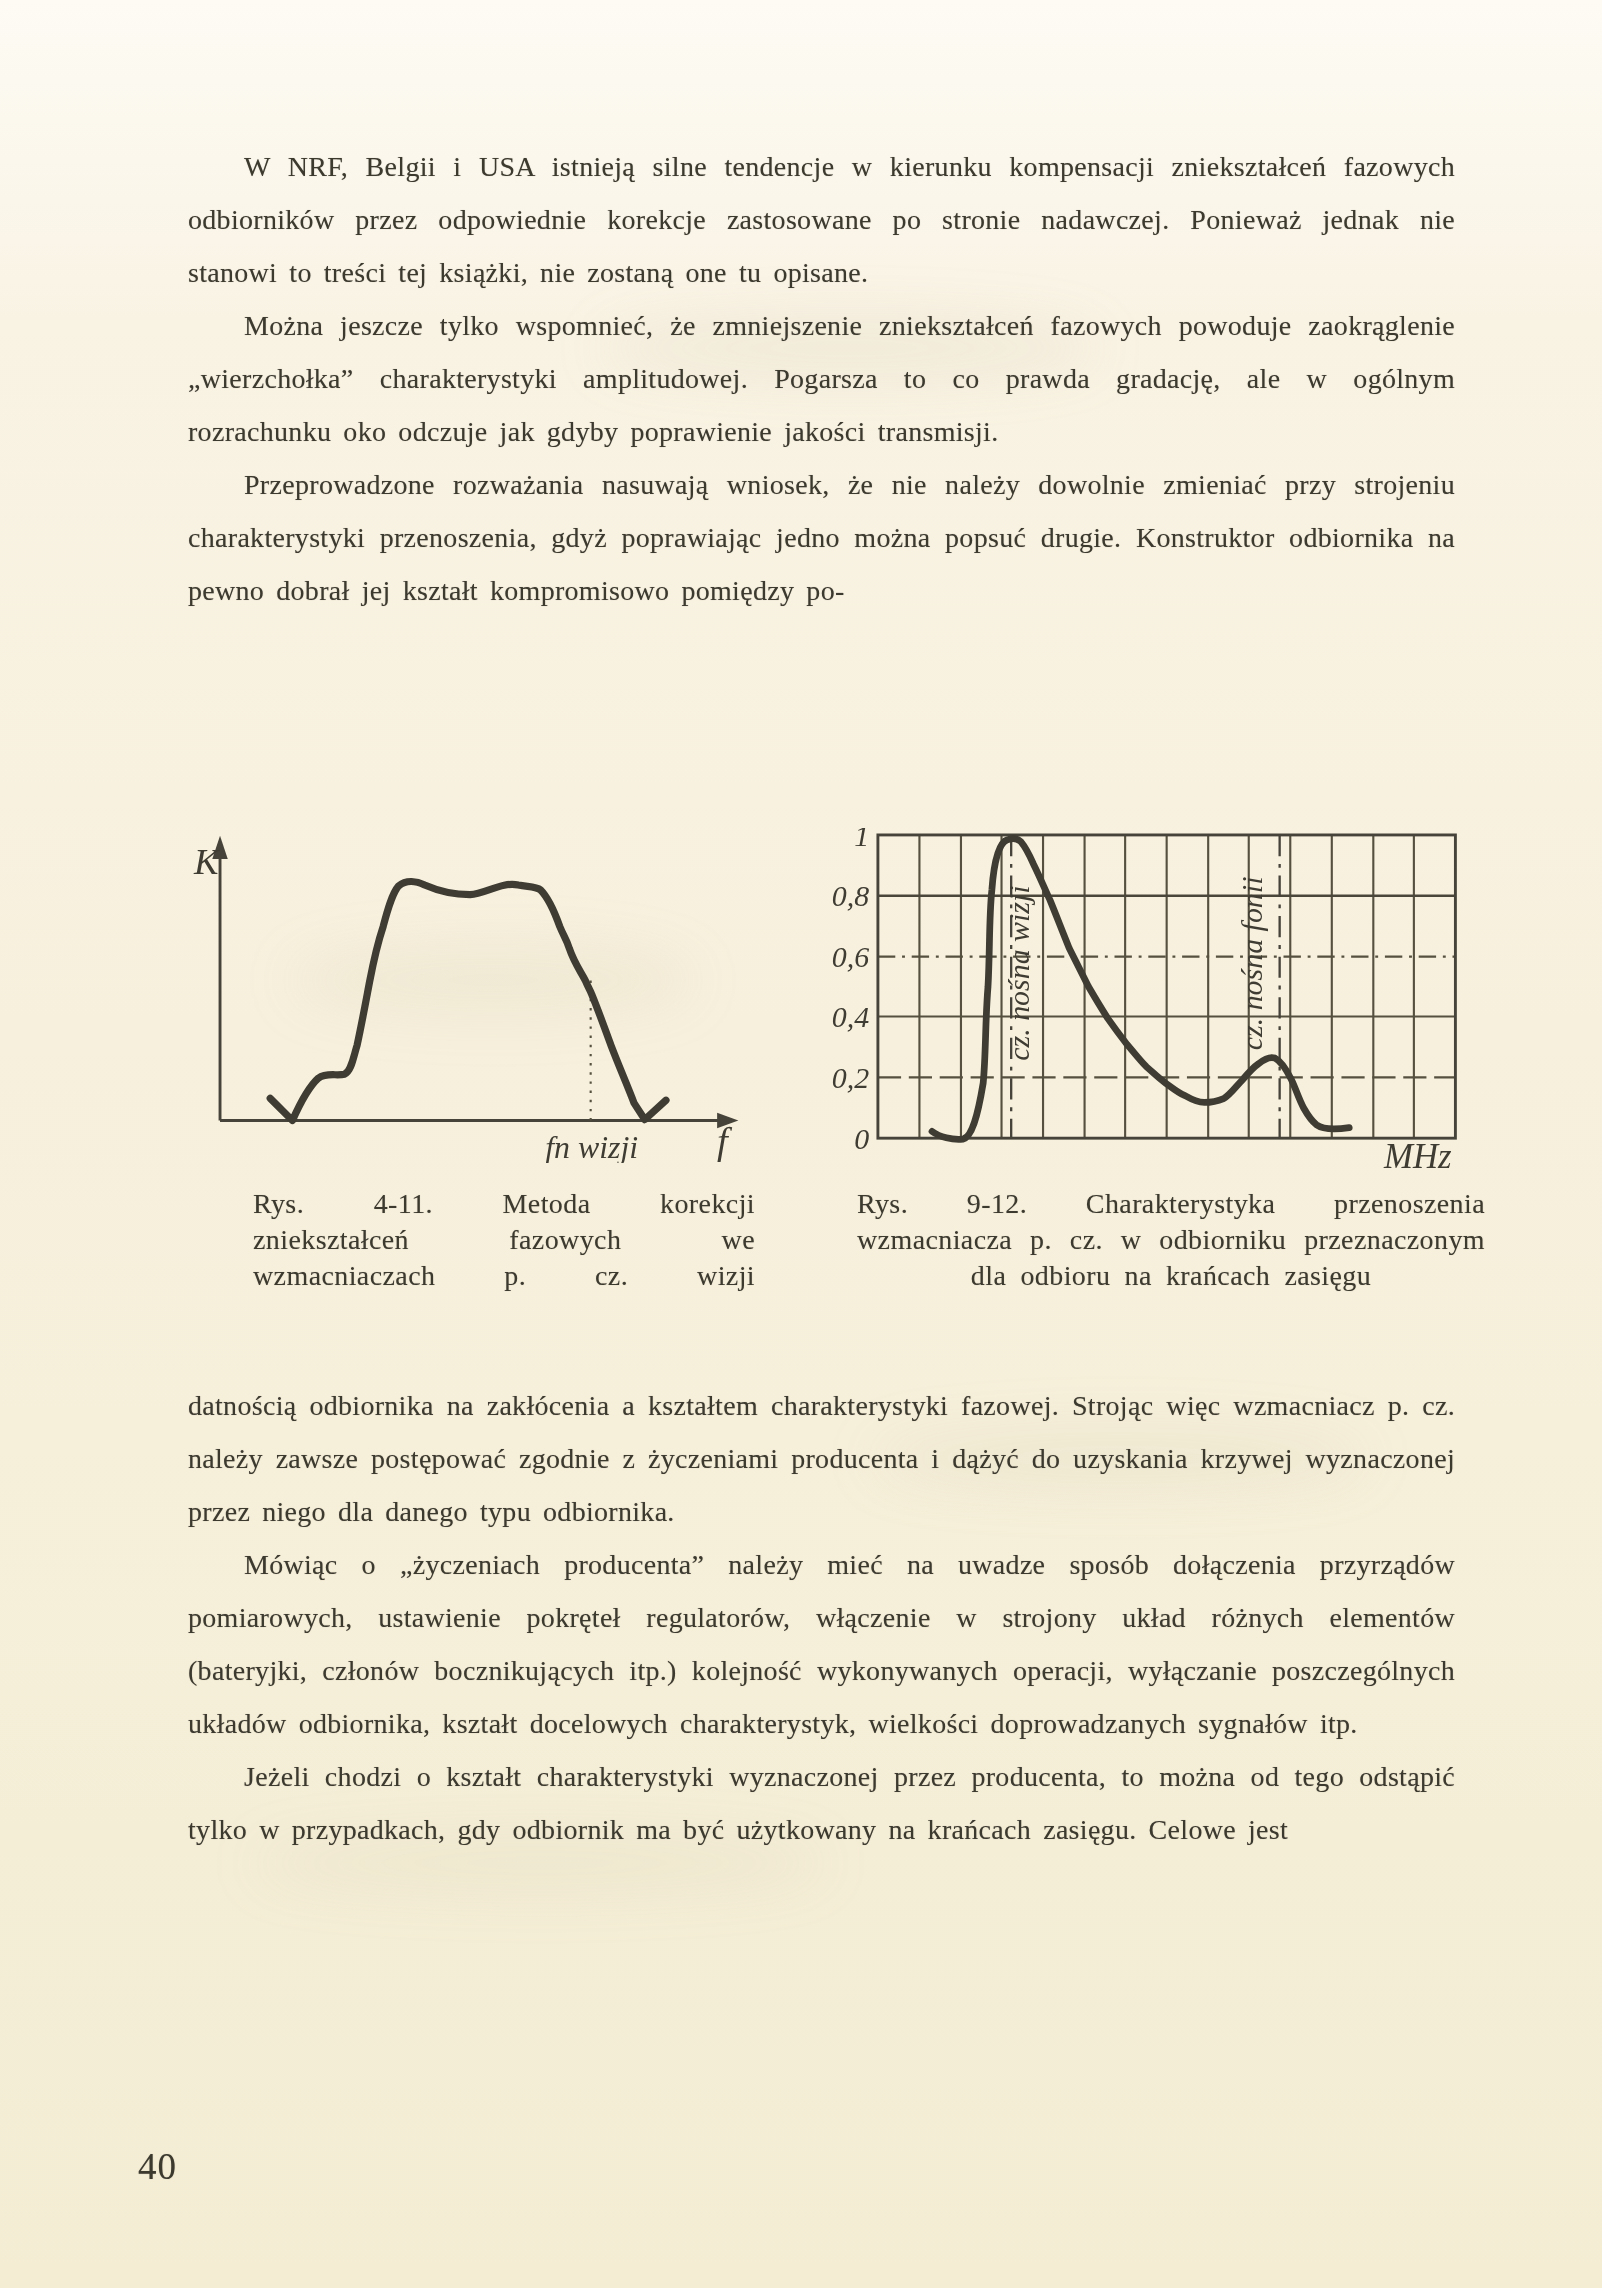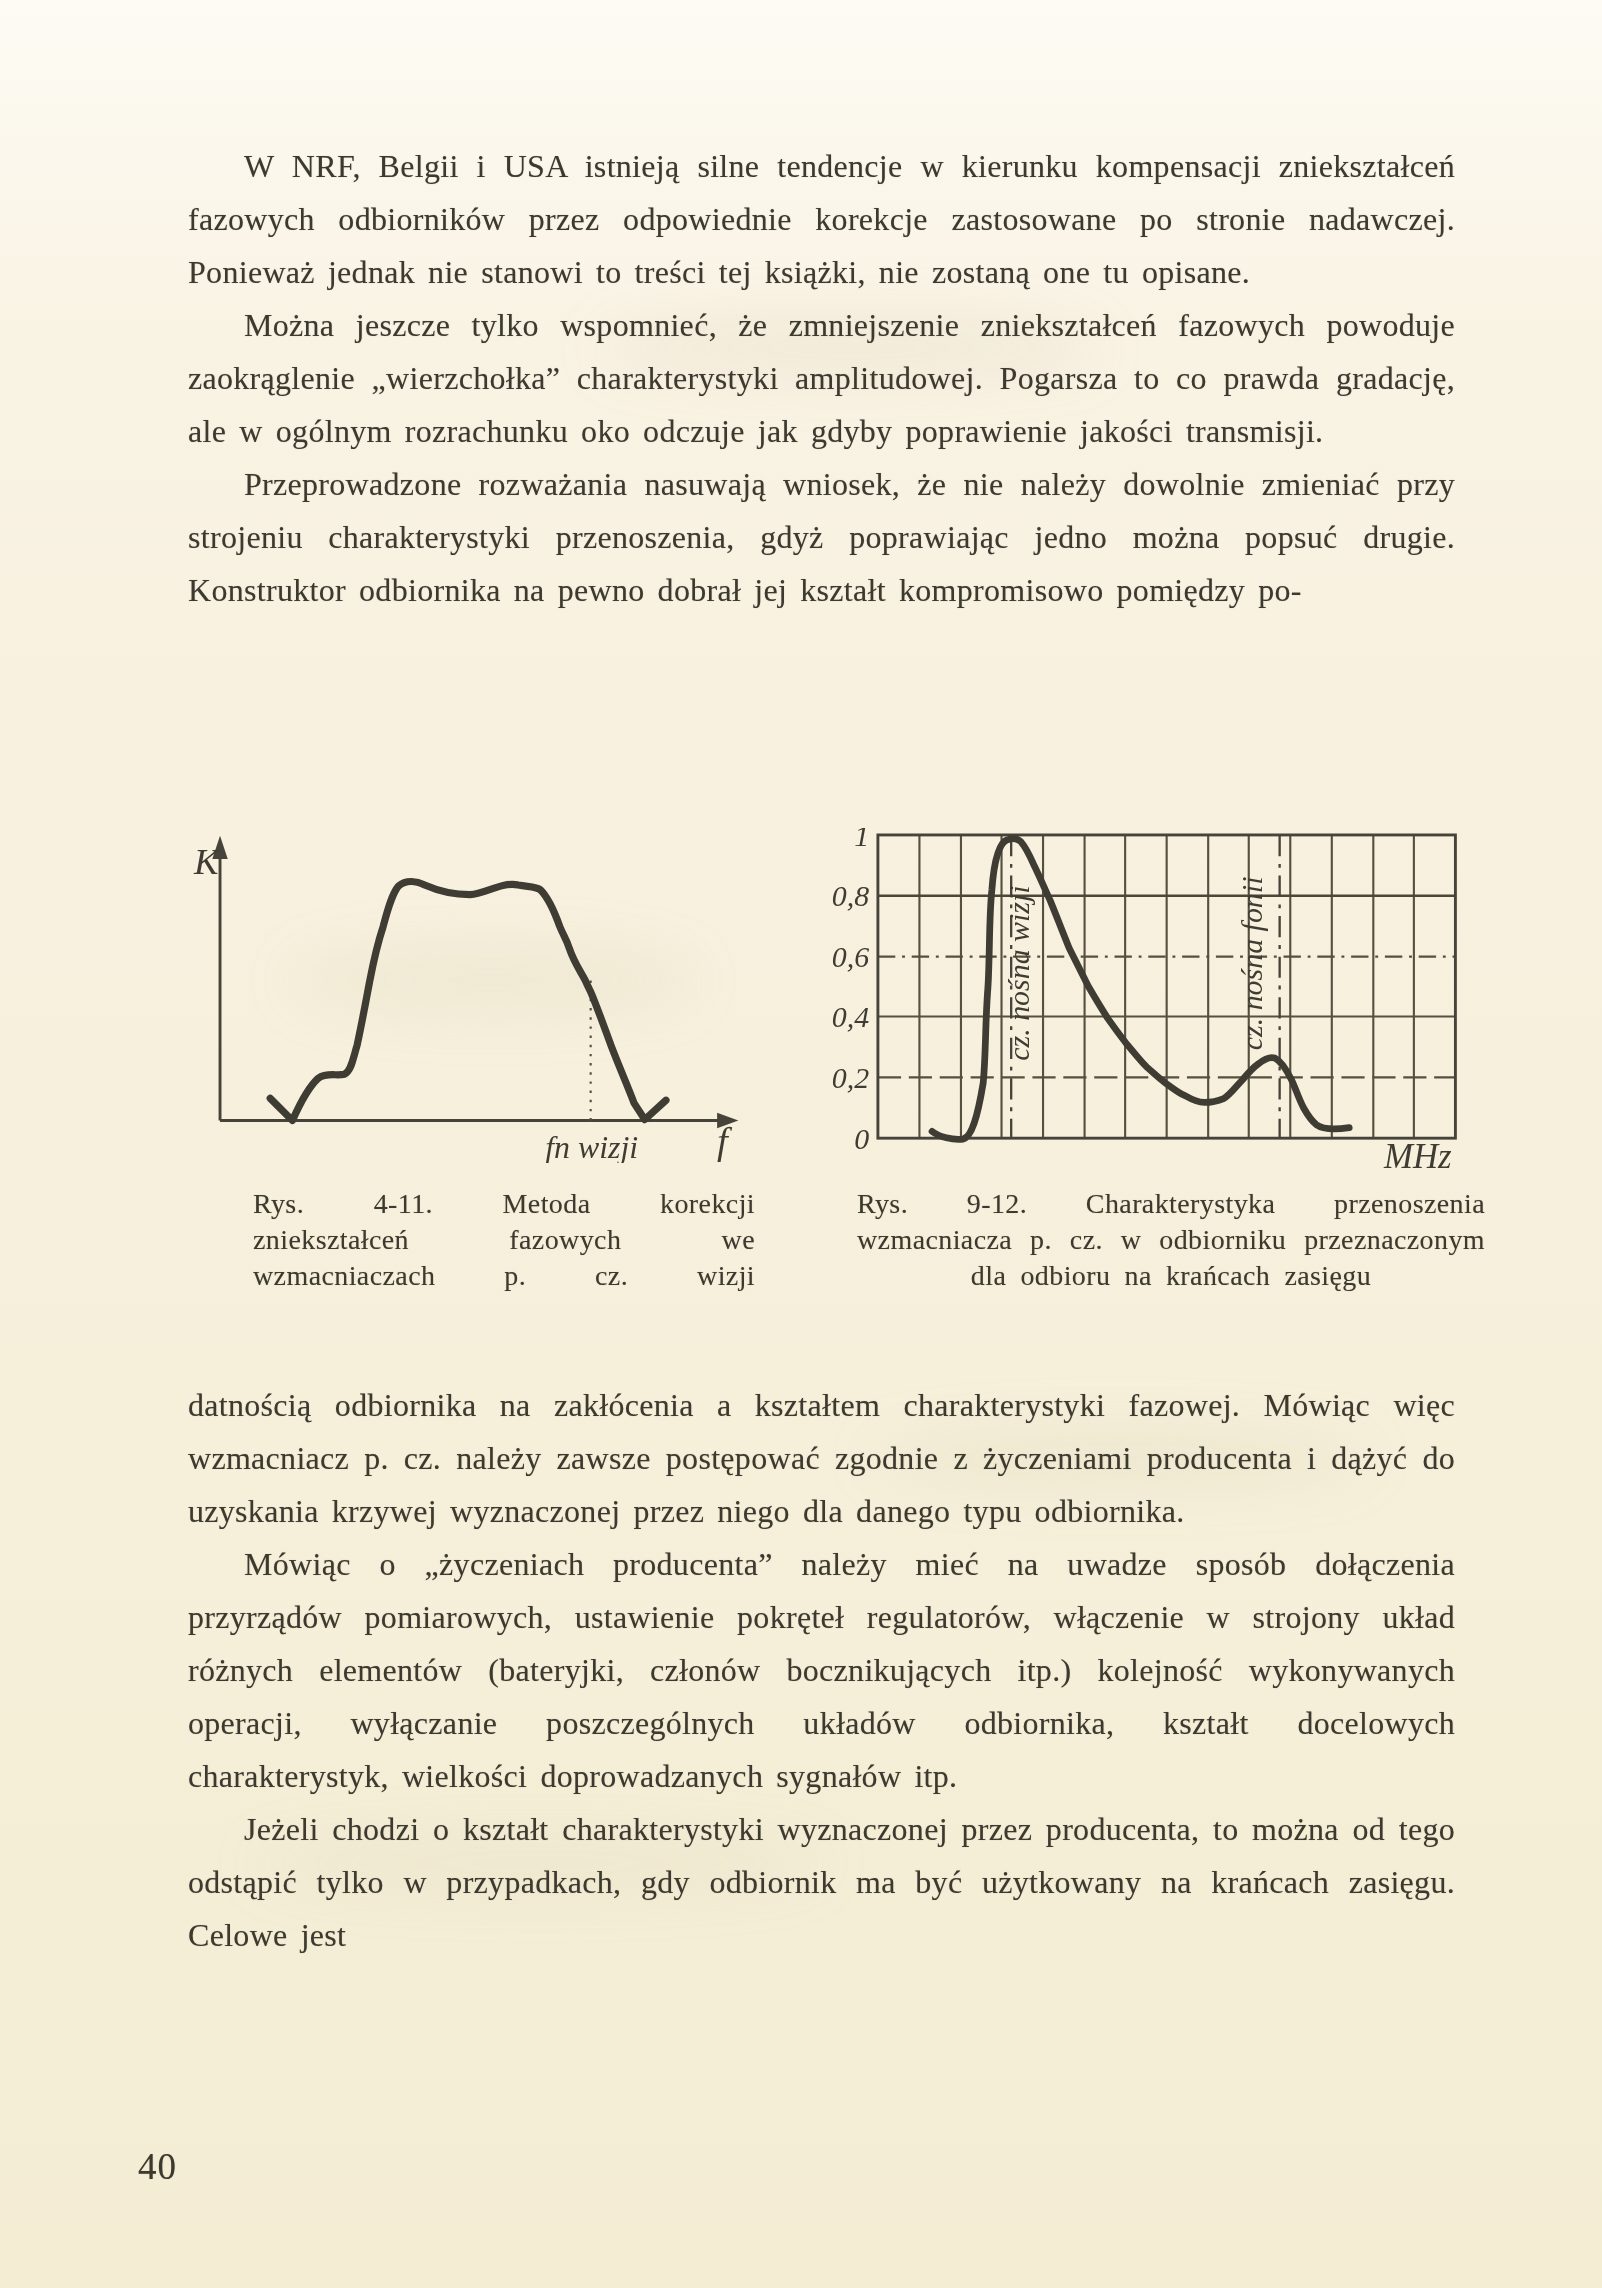--- a/index.html
+++ b/index.html
@@ -11,21 +11,21 @@
   }
   .page{position:absolute;inset:0;}
   .smudge{position:absolute;border-radius:50%;filter:blur(27px);pointer-events:none;}
   .sm1{left:599px;top:319px;width:502px;height:58px;background:rgba(190,178,140,.14);}
   .sm2{left:290px;top:946px;width:406px;height:68px;background:rgba(190,178,140,.12);}
   .sm3{left:869px;top:1429px;width:502px;height:58px;background:rgba(190,178,140,.12);}
   .sm4{left:251px;top:1834px;width:579px;height:58px;background:rgba(190,178,140,.10);}
 
   .body-text{
     position:absolute;left:188px;width:1267px;
-    font-size:32px;line-height:53px;
+    font-size:28px;line-height:53px;
     text-align:justify;
     letter-spacing:0.3px;word-spacing:4.8px;
     text-shadow:0 0 1px rgba(62,57,45,.35);
   }
   .body-text p{margin:0;text-indent:56px;}
   .block1{top:140px;}
   .block2{top:1379px;}
 
   .caption{
     position:absolute;top:1186px;
@@ -138,21 +138,21 @@
     <text x="52" y="206" text-anchor="end" font-size="31" font-style="italic">0,4</text>
     <text x="52" y="269" text-anchor="end" font-size="31" font-style="italic">0,2</text>
     <text x="52" y="332" text-anchor="end" font-size="31" font-style="italic">0</text>
     <text x="620" y="352" text-anchor="middle" font-size="36" font-style="italic">MHz</text>
   </svg>
 
   <div class="caption cap1">Rys. 4-11. Metoda korekcji zniekształceń fazowych we wzmacniaczach p. cz. wizji</div>
   <div class="caption cap2">Rys. 9-12. Charakterystyka przenoszenia wzmacniacza p. cz. w odbiorniku przeznaczonym dla odbioru na krańcach zasięgu</div>
 
   <div class="body-text block2">
-    <p style="text-indent:0;">datnością odbiornika na zakłócenia a kształtem charakterystyki fazowej. Mówiąc więc wzmacniacz p. cz. należy zawsze postępować zgodnie z życzeniami producenta i dążyć do uzyskania krzywej wyznaczonej przez niego dla danego typu odbiornika.</p>
+    <p style="text-indent:0;">datnością odbiornika na zakłócenia a kształtem charakterystyki fazowej. Strojąc więc wzmacniacz p. cz. należy zawsze postępować zgodnie z życzeniami producenta i dążyć do uzyskania krzywej wyznaczonej przez niego dla danego typu odbiornika.</p>
     <p>Mówiąc o „życzeniach producenta” należy mieć na uwadze sposób dołączenia przyrządów pomiarowych, ustawienie pokręteł regulatorów, włączenie w strojony układ różnych elementów (bateryjki, członów bocznikujących itp.) kolejność wykonywanych operacji, wyłączanie poszczególnych układów odbiornika, kształt docelowych charakterystyk, wielkości doprowadzanych sygnałów itp.</p>
     <p>Jeżeli chodzi o kształt charakterystyki wyznaczonej przez producenta, to można od tego odstąpić tylko w przypadkach, gdy odbiornik ma być użytkowany na krańcach zasięgu. Celowe jest</p>
   </div>
 
   <div class="page-number">40</div>
 
 </div>
 
 
 </body></html>

